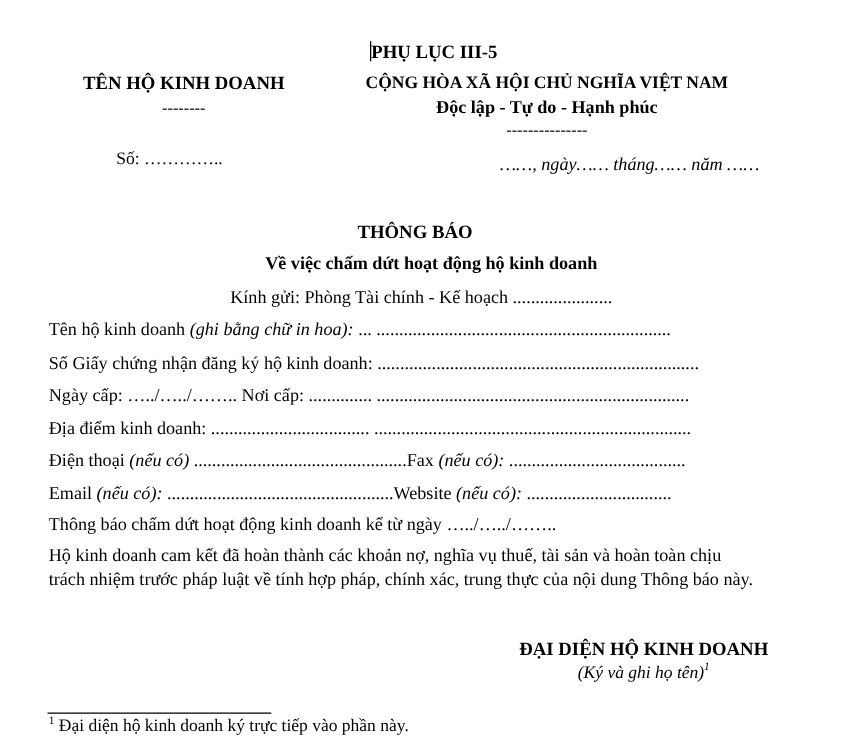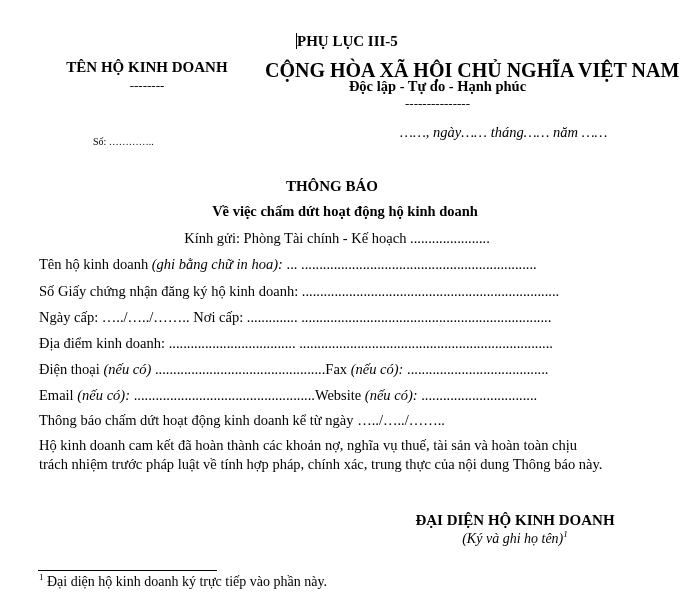--- a/index.html
+++ b/index.html
@@ -43,25 +43,25 @@
 </head>
 <body>
 
 <div class="abs b" style="left:296px; top:33px; font-size:15px;">
   <span class="caret"></span><span>PHỤ LỤC III-5</span>
 </div>
 
 <div class="abs b center" style="left:52px; top:59px; width:190px; font-size:15px;">TÊN HỘ KINH DOANH</div>
 <div class="abs center" style="left:52px; top:78px; width:190px; font-size:13px;">--------</div>
 
-<div class="abs b center" style="left:265px; top:59px; width:345px; font-size:20px;">CỘNG HÒA XÃ HỘI CHỦ NGHĨA VIỆT NAM</div>
+<div class="abs b center" style="left:265px; top:59px; width:345px; font-size:14px;">CỘNG HÒA XÃ HỘI CHỦ NGHĨA VIỆT NAM</div>
 <div class="abs b center" style="left:265px; top:78px; width:345px; font-size:14.5px;">Độc lập - Tự do - Hạnh phúc</div>
 <div class="abs center" style="left:265px; top:96px; width:345px; font-size:13px;">---------------</div>
 
-<div class="abs" style="left:93px; top:136px; font-size:10px;">Số: …………..</div>
+<div class="abs" style="left:93px; top:120px; font-size:14px;">Số: …………..</div>
 <div class="abs i" style="left:388px; top:124px; font-size:14.5px;margin-left:12px;">……, ngày…… tháng…… năm ……</div>
 
 <div class="abs b center" style="left:0; top:178px; width:664px; font-size:15px;">THÔNG BÁO</div>
 <div class="abs b center" style="left:0; top:203px; width:690px; font-size:14.5px;">Về việc chấm dứt hoạt động hộ kinh doanh</div>
 <div class="abs center" style="left:0; top:230px; width:674px; font-size:14.5px;">Kính gửi: Phòng Tài chính - Kế hoạch ......................</div>
 
 <div class="line" style="top:256px;">
   <span>Tên hộ kinh doanh </span><span class="i">(ghi bằng chữ in hoa):</span><span class="dots"> ... .................................................................</span>
 </div>
 

